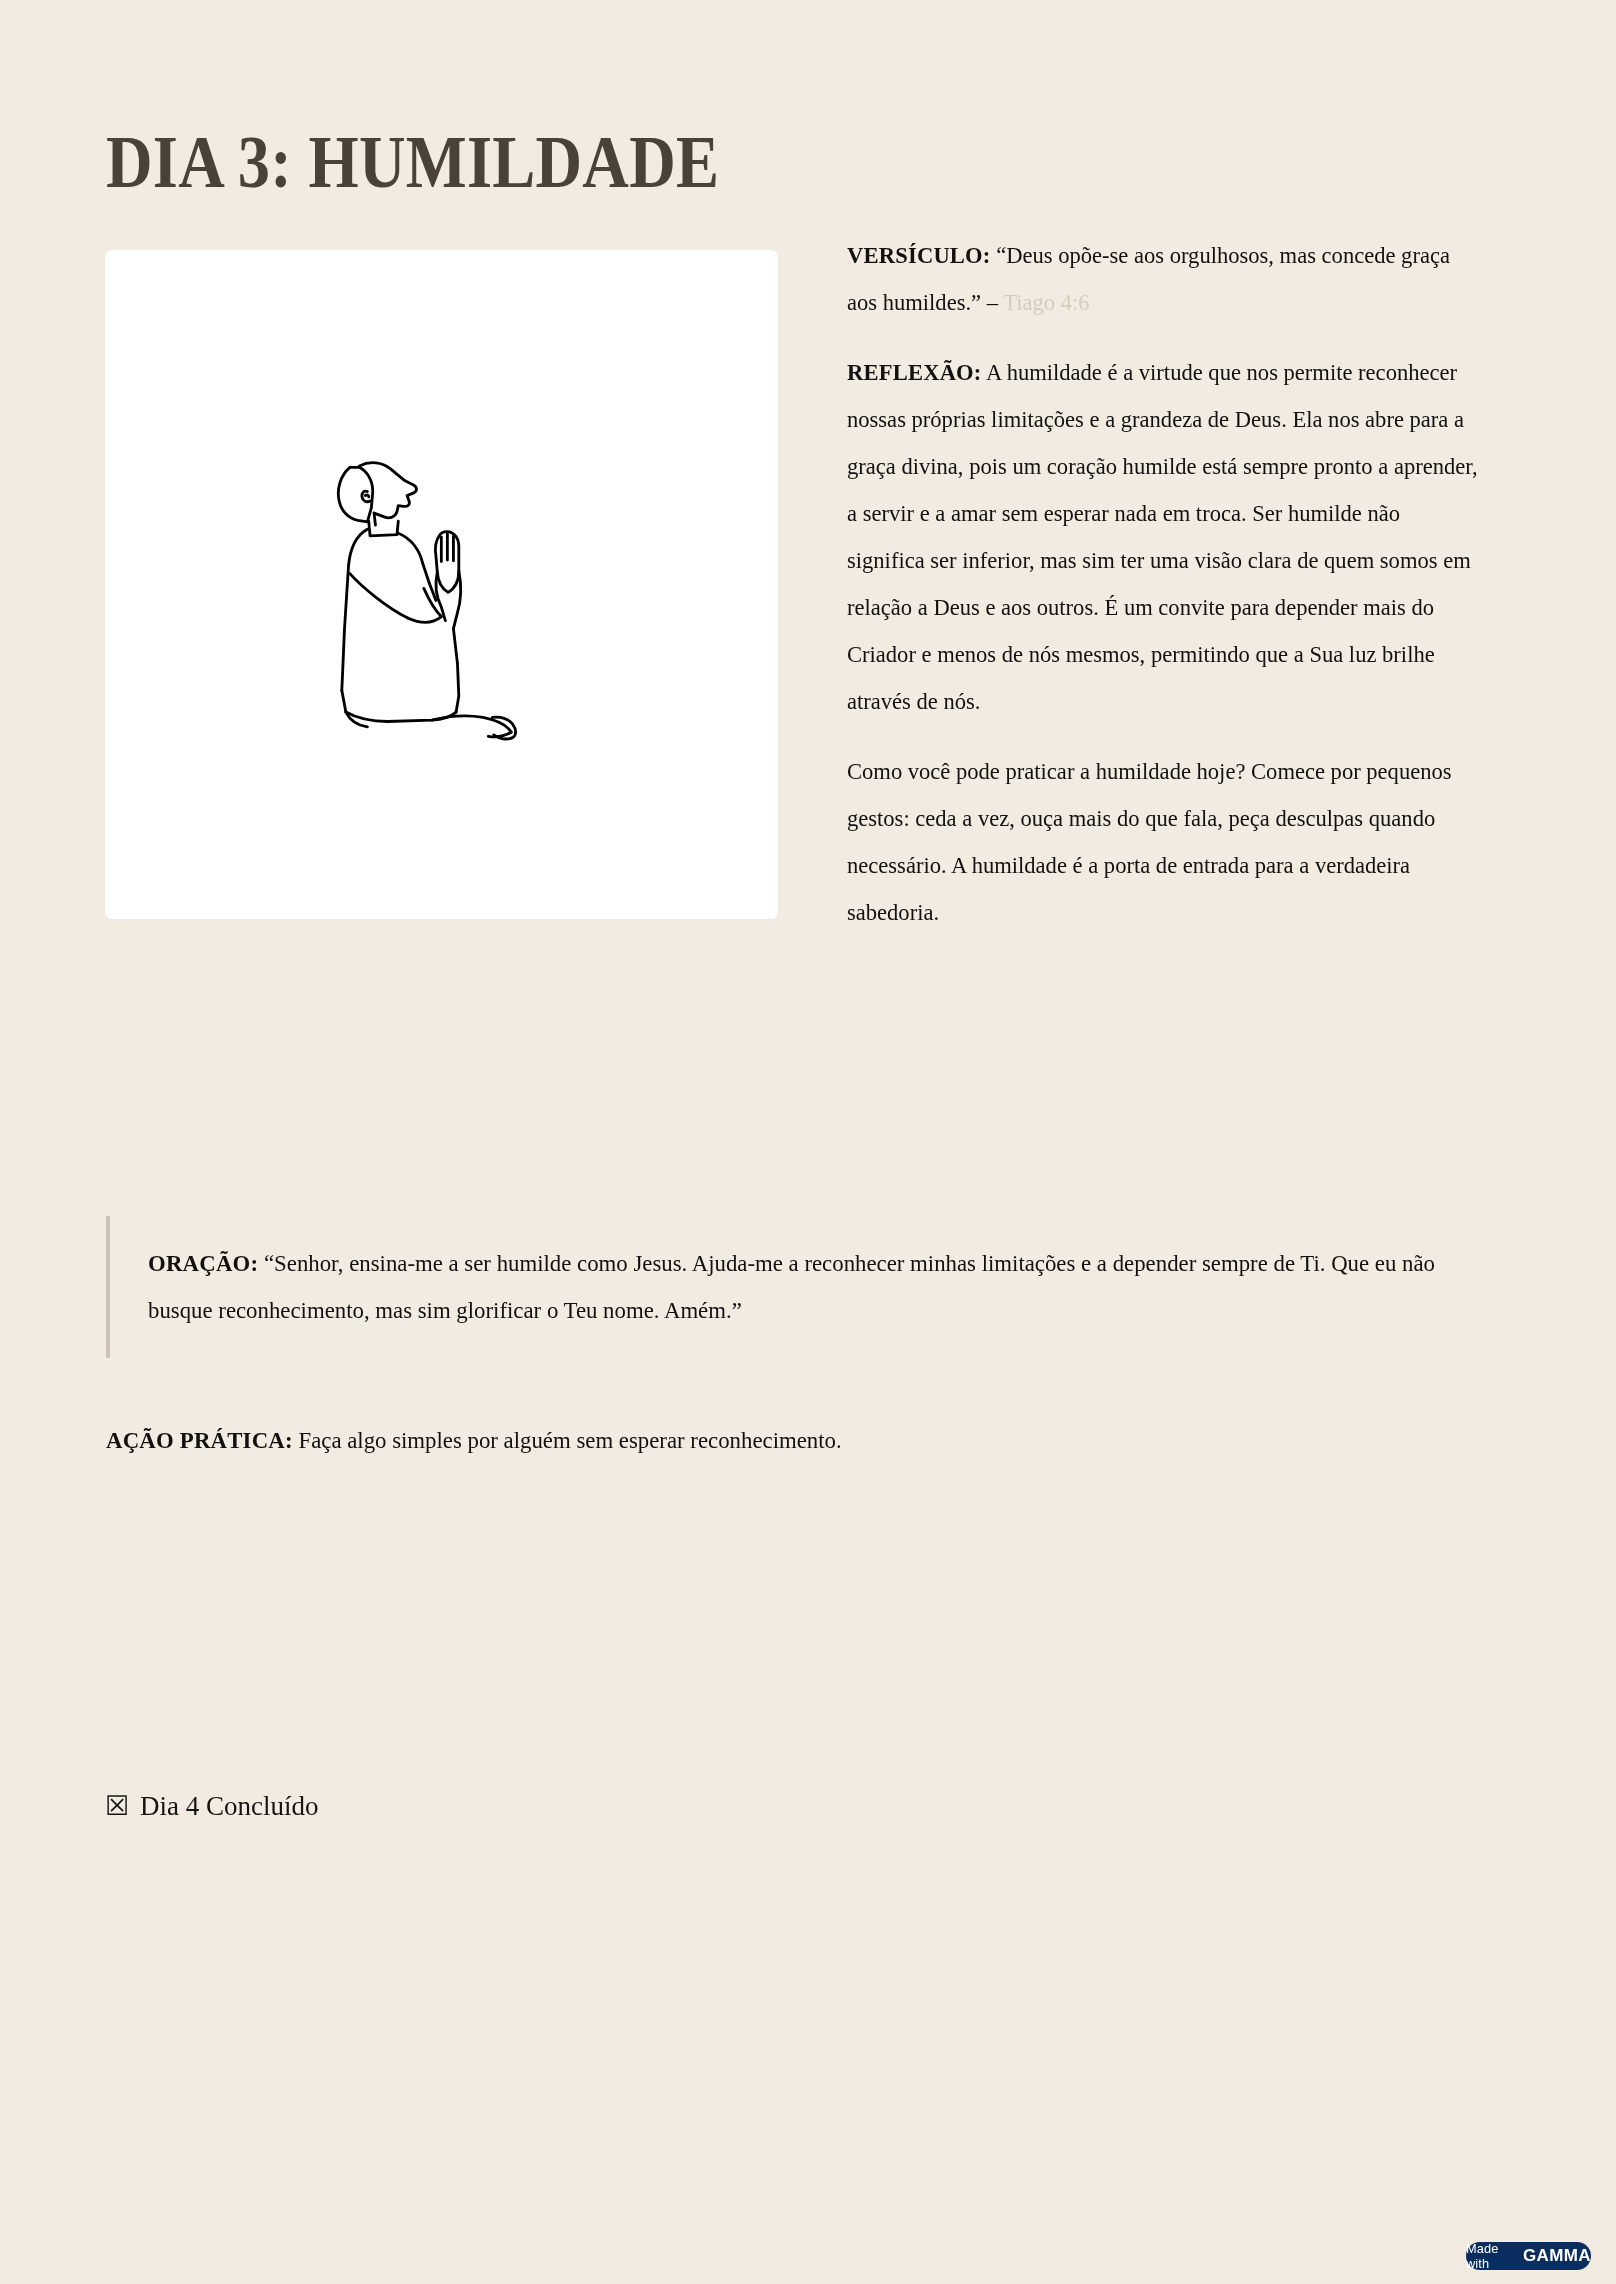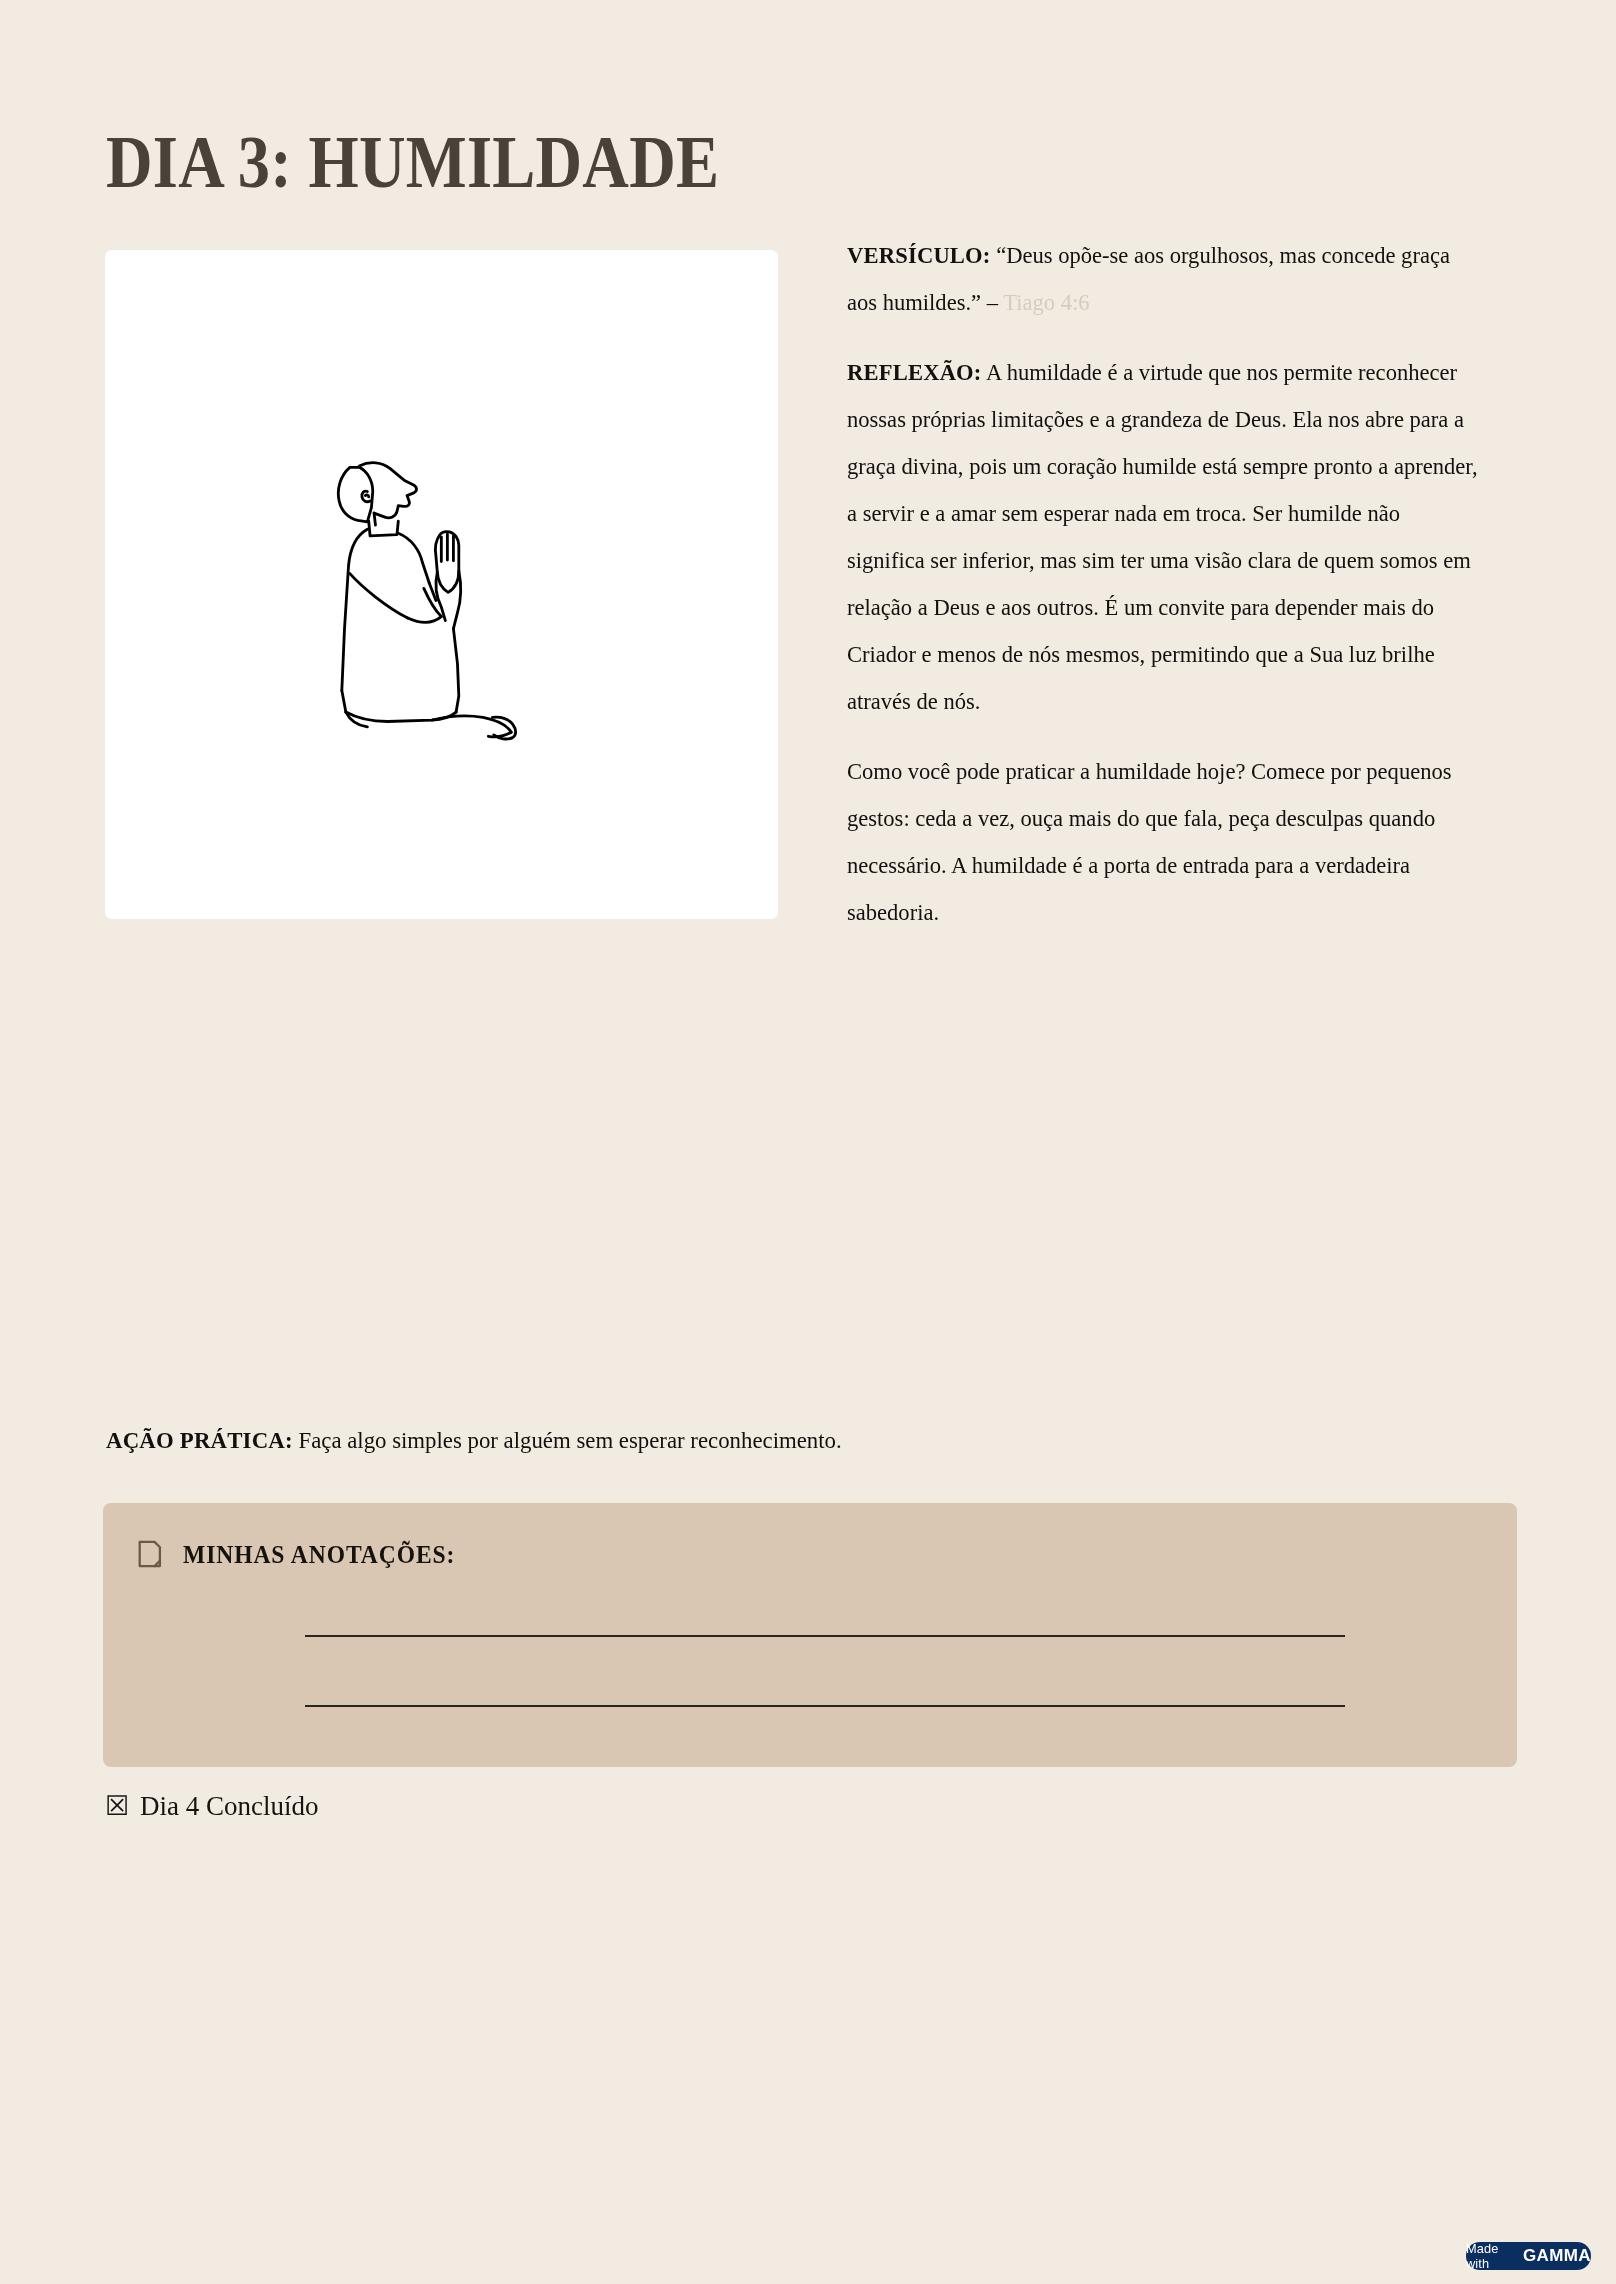--- a/index.html
+++ b/index.html
@@ -253,36 +253,26 @@
   </div>
 
   <div class="right-col">
     <p class="rc-para"><span class="lbl">VERSÍCULO:</span><span> “Deus opõe-se aos orgulhosos, mas concede graça aos humildes.” – </span><span class="ref-faded">Tiago 4:6</span></p>
 
     <p class="rc-para"><span class="lbl">REFLEXÃO:</span><span> A humildade é a virtude que nos permite reconhecer nossas próprias limitações e a grandeza de Deus. Ela nos abre para a graça divina, pois um coração humilde está sempre pronto a aprender, a servir e a amar sem esperar nada em troca. Ser humilde não significa ser inferior, mas sim ter uma visão clara de quem somos em relação a Deus e aos outros. É um convite para depender mais do Criador e menos de nós mesmos, permitindo que a Sua luz brilhe através de nós.</span></p>
 
     <p class="rc-para">Como você pode praticar a humildade hoje? Comece por pequenos gestos: ceda a vez, ouça mais do que fala, peça desculpas quando necessário. A humildade é a porta de entrada para a verdadeira sabedoria.</p>
   </div>
 
+  <div class="prayer">
+    <p class="prayer-text"><span class="lbl">ORAÇÃO:</span><span> “Senhor, ensina-me a ser humilde como Jesus. Ajuda-me a reconhecer minhas limitações e a depender sempre de Ti. Que eu não busque reconhecimento, mas sim glorificar o Teu nome. Amém.”</span></p>
+  </div>
 
   <p class="action"><span class="lbl">AÇÃO PRÁTICA:</span><span> Faça algo simples por alguém sem esperar reconhecimento.</span></p>
 
-  <div class="notes-box">
-    <div class="notes-head">
-      <span class="note-icon">
-        <svg width="25.6" height="30" viewBox="0 0 38 44" fill="none" stroke="#6B5A43" stroke-width="3.4" stroke-linejoin="round" stroke-linecap="round">
-          <path d="M4 4 h22 l8 8 v28 H4 Z"></path>
-          <path d="M26 40 L34 32"></path>
-        </svg>
-      </span>
-      <span class="notes-title">MINHAS ANOTAÇÕES:</span>
-    </div>
-    <div class="note-line note-line-1"></div>
-    <div class="note-line note-line-2"></div>
-  </div>
 
   <div class="completed">
     <span class="completed-box">☒</span>
     <span>Dia 4 Concluído</span>
   </div>
 
   <div class="gamma-badge">
     <span class="gamma-made">Made with</span>
     <span class="gamma-word">GAMMA</span>
   </div>

